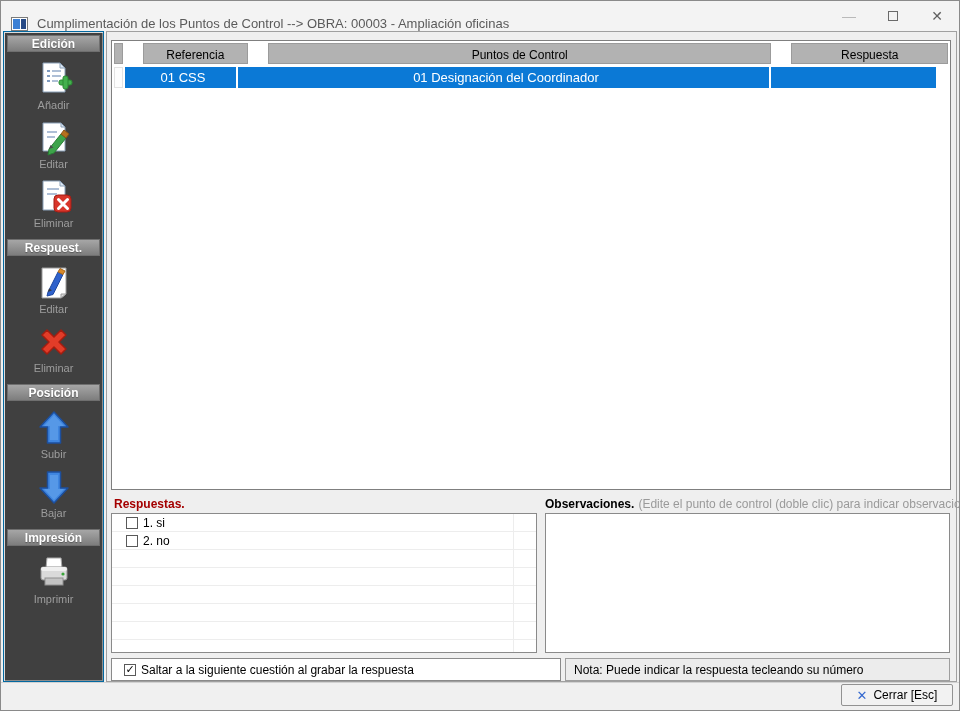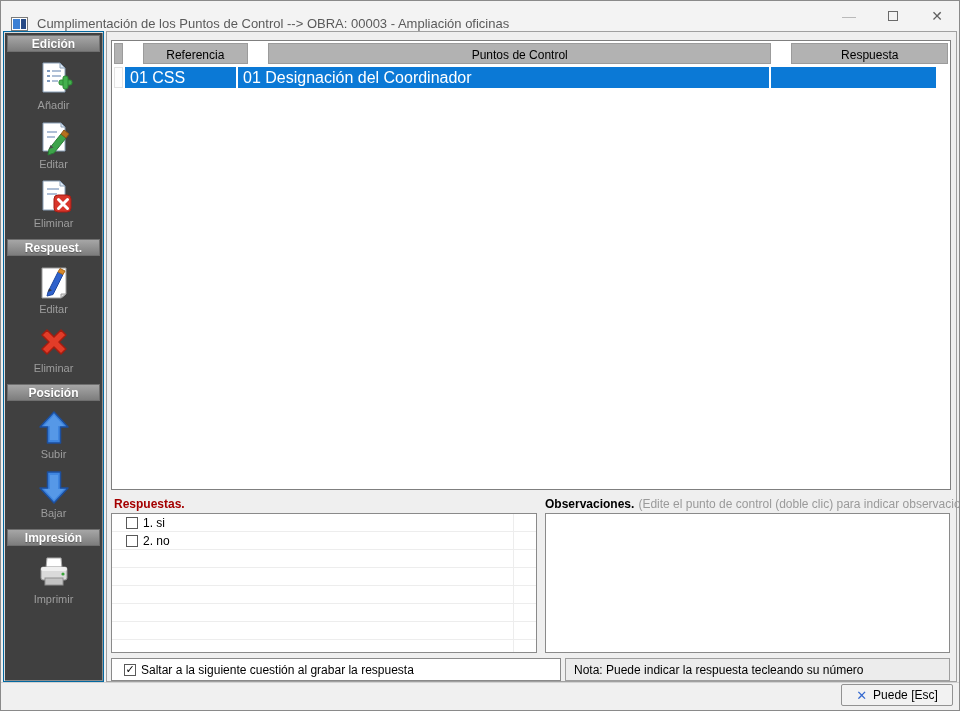--- a/index.html
+++ b/index.html
@@ -36,22 +36,22 @@
   .table-box { position:absolute; left:4px; top:8px; width:840px; height:450px;
     background:#ffffff; border:1px solid #7f7f7f; }
   .thead { position:absolute; top:2px; left:2px; right:2px; height:21px; display:flex; gap:20px; }
   .th { background:#b2b2b2; color:#000; font-size:12px; line-height:22px; text-align:center;
     border:1px solid #9b9b9b; }
   .th.sel { width:9px; }
   .th.c1 { width:111px; }
   .th.c2 { width:531px; }
   .th.c3 { width:165px; }
   .trow { position:absolute; top:26px; left:2px; right:2px; height:21px; display:flex; gap:2px; }
-  .td { color:#fff; font-size:16px; line-height:21px; padding-left:5px; white-space:nowrap;
-    overflow:hidden; }
+  .td { color:#fff; font-size:13px; line-height:21px; padding-left:5px; white-space:nowrap;
+    overflow:hidden;text-align:center; }
   .td.sel { width:9px; background:#fdfdfd; border:1px solid #e3e3e3; padding:0; }
   .td.c1 { width:111px; }
   .td.c2 { width:531px; }
   .td.c3 { width:165px; }
   
   .resp-label { position:absolute; left:7px; top:465px; font-size:12px; font-weight:bold; color:#a40000; }
   .listbox { position:absolute; left:4px; top:481px; width:426px; height:140px;
     background:#fff; border:1px solid #8a8a8a; overflow:hidden; }
   .listbox::after { content:""; position:absolute; right:22px; top:0; bottom:0; width:1px; background:#ededed; }
   .listrow { height:18px; border-bottom:1px solid #ededed; display:flex; align-items:center;
@@ -245,17 +245,17 @@
       <span>Saltar a la siguiente cuestión al grabar la respuesta</span>
     </div>
     <div class="note-box">
       <span>Nota: Puede indicar la respuesta tecleando su número</span>
     </div>
   </div>
 
   <div class="bottombar">
     <div class="close-btn">
       <span class="close-x">✕</span>
-      <span>Puede [Esc]</span>
+      <span>Cerrar [Esc]</span>
     </div>
   </div>
 
 </div>
 
 </body></html>

